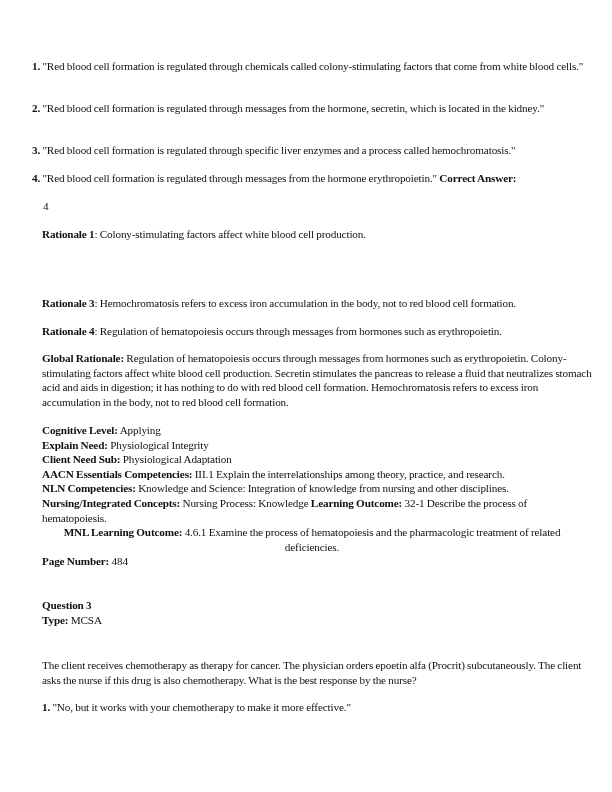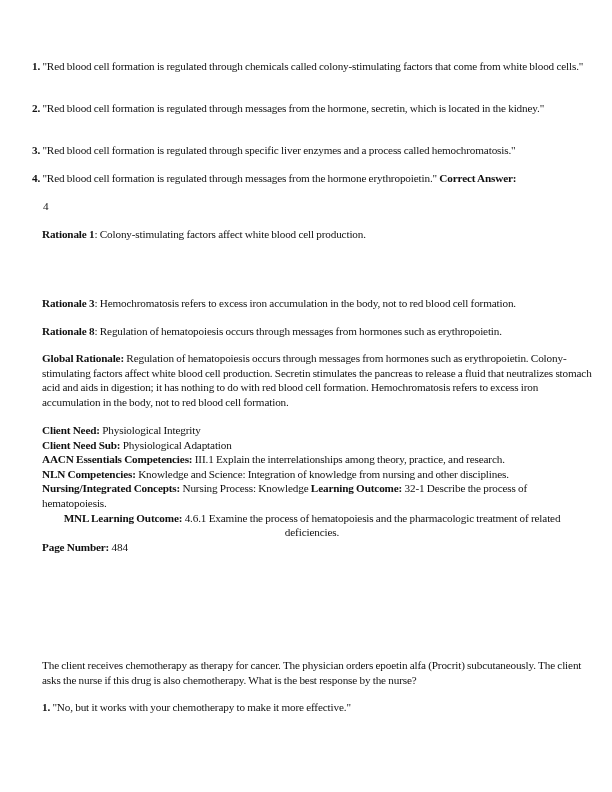--- a/index.html
+++ b/index.html
@@ -79,37 +79,42 @@
   <div class="blk" style="top:227px;">
     <span class="b">Rationale 1</span><span>: </span><span>Colony-stimulating factors affect white blood cell production.</span>
   </div>
 
 
   <div class="blk" style="top:296px;">
     <span class="b">Rationale 3</span><span>: </span><span>Hemochromatosis refers to excess iron accumulation in the body, not to red blood cell formation.</span>
   </div>
 
   <div class="blk" style="top:324px;">
-    <span class="b">Rationale 8</span><span>: </span><span>Regulation of hematopoiesis occurs through messages from hormones such as erythropoietin.</span>
+    <span class="b">Rationale 4</span><span>: </span><span>Regulation of hematopoiesis occurs through messages from hormones such as erythropoietin.</span>
   </div>
 
   <div class="blk" style="top:351px;">
     <span class="b">Global Rationale:</span><span> Regulation of hematopoiesis occurs through messages from hormones such as erythropoietin. Colony-stimulating factors affect white blood cell production. Secretin stimulates the pancreas to release a fluid that neutralizes stomach acid and aids in digestion; it has nothing to do with red blood cell formation. Hemochromatosis refers to excess iron accumulation in the body, not to red blood cell formation.</span>
   </div>
 
   <div class="blk" style="top:423px;">
-    <span class="meta-line"><span class="b">Client Need:</span><span> Physiological Integrity</span></span>
+    <span class="meta-line"><span class="b">Cognitive Level:</span><span> Applying</span></span>
+    <span class="meta-line"><span class="b">Explain Need:</span><span> Physiological Integrity</span></span>
     <span class="meta-line"><span class="b">Client Need Sub:</span><span> Physiological Adaptation</span></span>
     <span class="meta-line"><span class="b">AACN Essentials Competencies:</span><span> III.1 Explain the interrelationships among theory, practice, and research.</span></span>
     <span class="meta-line"><span class="b">NLN Competencies:</span><span> Knowledge and Science: Integration of knowledge from nursing and other disciplines.</span></span>
     <span class="meta-line" style="width:490px;"><span class="b">Nursing/Integrated Concepts:</span><span> Nursing Process: Knowledge </span><span class="b">Learning Outcome:</span><span> 32-1 Describe the process of hematopoiesis.</span></span>
     <span class="meta-line" style="width:540px;text-align:center;"><span class="b">MNL Learning Outcome:</span><span> 4.6.1 Examine the process of hematopoiesis and the pharmacologic treatment of related deficiencies.</span></span>
     <span class="meta-line"><span class="b">Page Number:</span><span> 484</span></span>
   </div>
 
+  <div class="blk" style="top:598px;">
+    <span class="meta-line b">Question 3</span>
+    <span class="meta-line"><span class="b">Type:</span><span> MCSA</span></span>
+  </div>
 
   <div class="blk" style="top:658px;">The client receives chemotherapy as therapy for cancer. The physician orders epoetin alfa (Procrit) subcutaneously. The client asks the nurse if this drug is also chemotherapy. What is the best response by the nurse?</div>
 
   <div class="blk" style="top:700px;">
     <span class="b">1.</span>
     <span>"No, but it works with your chemotherapy to make it more effective."</span>
   </div>
 
 </div>
 

